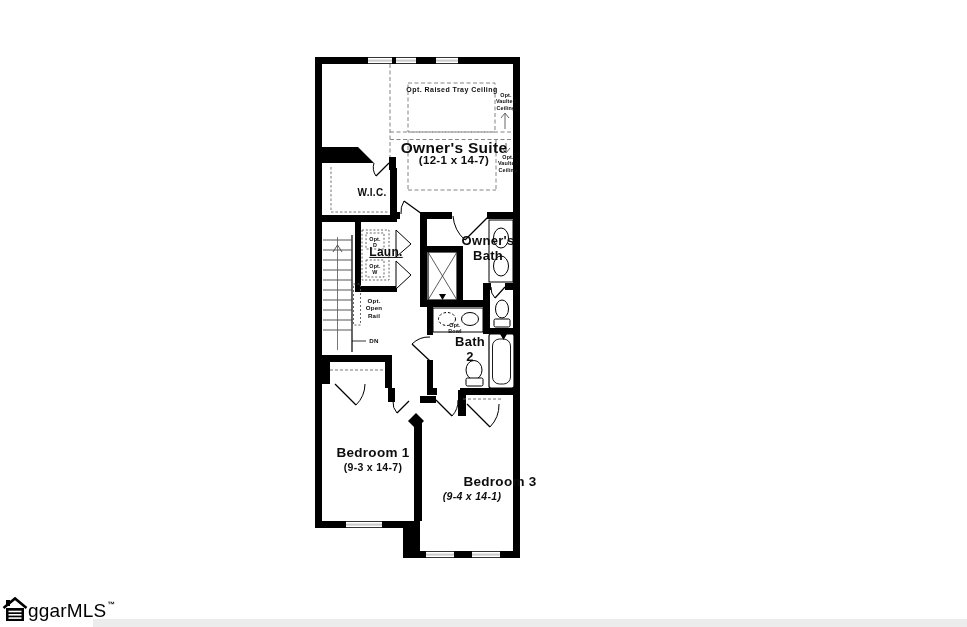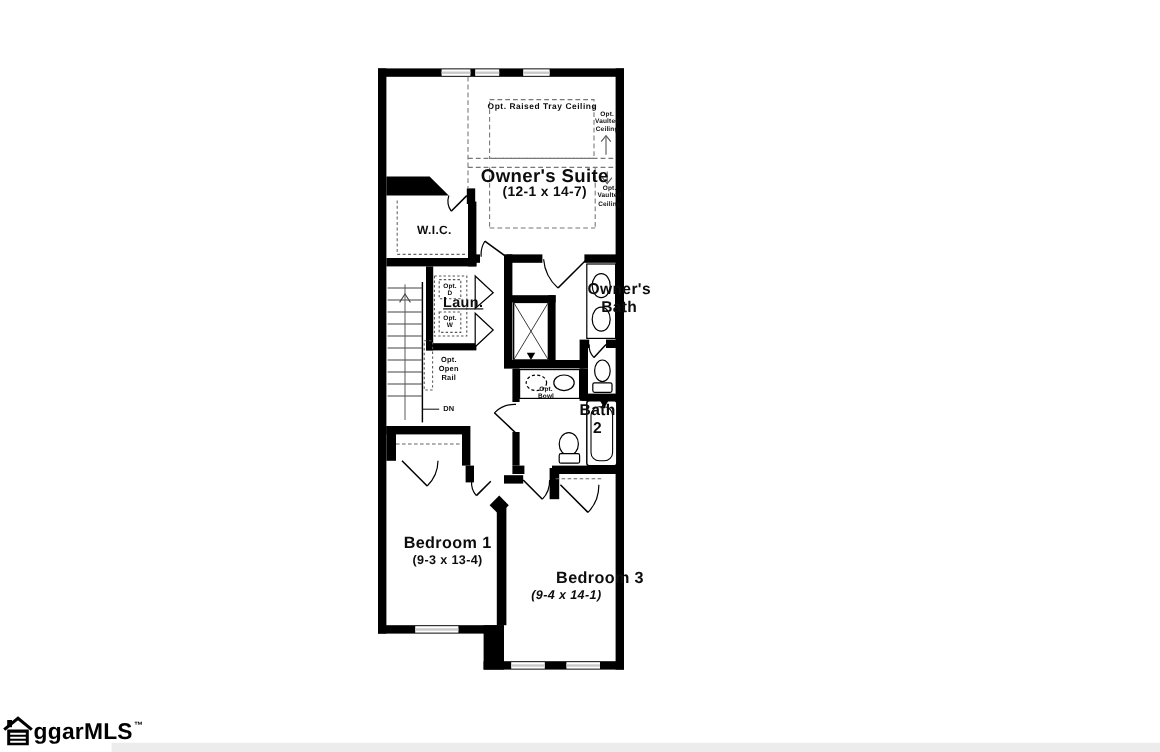--- a/index.html
+++ b/index.html
@@ -6,27 +6,27 @@
   body{width:967px;height:627px;position:relative;font-family:"Liberation Sans",sans-serif;overflow:hidden;}
   .stage{position:absolute;left:0;top:0;width:967px;height:455px;background:#fff;}
   svg.plan{position:absolute;left:0;top:0;}
   .lbl{position:absolute;transform:translate(-50%,-50%);color:#0d0d0d;text-align:center;
        white-space:pre-line;line-height:1.18;font-weight:700;letter-spacing:.3px;}
   .fs-tiny{font-size:5.4px;letter-spacing:.15px;}
   .fs-xs{font-size:6.2px;letter-spacing:.2px;}
   .fs-s{font-size:7px;letter-spacing:.45px;}
   .fs-m{font-size:10px;}
   .fs-laun{font-size:12px;text-decoration:underline;}
-  .fs-room{font-size:13px;line-height:1.15;margin-left:28px;}
+  .fs-room{font-size:13px;line-height:1.15;}
   .fs-bed{font-size:13.5px;}
   .fs-dims{font-size:10.5px;font-weight:700;}
   .fs-suite{font-size:15.5px;}
   .fs-suitedims{font-size:11.5px;}
   .logo{position:absolute;left:2px;top:593px;height:30px;display:flex;align-items:flex-end;color:#000;}
-  .logo-text{font-size:19px;font-weight:700;letter-spacing:.2px;line-height:1;padding-bottom:3px;margin-top:33px;}
+  .logo-text{font-size:19px;font-weight:400;letter-spacing:.2px;line-height:1;padding-bottom:3px;margin-top:33px;}
   .logo-tm{font-size:7.5px;font-weight:700;position:relative;top:-14px;left:1px;}
   .bottom-strip{position:absolute;left:93px;top:619px;width:874px;height:8px;background:#ececec;}
 </style>
 </head>
 <body>
 
 <div class="stage">
 
   <svg class="plan" width="967" height="627" viewBox="0 0 967 627">
 
@@ -229,38 +229,38 @@
 
   <div class="lbl fs-s" style="left:452px;top:90px;">Opt. Raised Tray Ceiling</div>
   <div class="lbl fs-tiny" style="left:506px;top:102px;">Opt.
 Vaulted
 Ceiling</div>
   <div class="lbl fs-suite" style="left:454px;top:148px;">Owner's Suite</div>
   <div class="lbl fs-suitedims" style="left:454px;top:161px;text-align:center;">(12-1 x 14-7)</div>
   <div class="lbl fs-tiny" style="left:508px;top:164px;">Opt.
 Vaulted
 Ceiling</div>
-  <div class="lbl fs-m" style="left:362px;top:193px;">W.I.C.</div>
+  <div class="lbl fs-m" style="left:372px;top:193px;">W.I.C.</div>
   <div class="lbl fs-tiny" style="left:375px;top:242px;">Opt.
 D</div>
   <div class="lbl fs-laun" style="left:386px;top:252px;">Laun.</div>
   <div class="lbl fs-tiny" style="left:375px;top:269px;">Opt.
 W</div>
   <div class="lbl fs-room" style="left:488px;top:249px;">Owner's
 Bath</div>
   <div class="lbl fs-xs" style="left:374px;top:308px;">Opt.
 Open
 Rail</div>
   <div class="lbl fs-xs" style="left:374px;top:341px;">DN</div>
   <div class="lbl fs-tiny" style="left:455px;top:328px;">Opt.
 Bowl</div>
   <div class="lbl fs-room" style="left:470px;top:350px;">Bath
 2</div>
   <div class="lbl fs-bed" style="left:373px;top:453px;">Bedroom 1</div>
-  <div class="lbl fs-dims" style="left:373px;top:467px;">(9-3 x 13-4)</div>
+  <div class="lbl fs-dims" style="left:373px;top:467px;">(9-3 x 14-7)</div>
   <div class="lbl fs-bed" style="left:472px;top:482px;margin-left:28px;">Bedroom 3</div>
   <div class="lbl fs-dims" style="left:472px;top:496px;font-style:italic;">(9-4 x 14-1)</div>
 
   <div class="logo">
     <svg width="26" height="27" viewBox="0 0 26 27">
       <rect x="4" y="4" width="4" height="6" fill="#000"></rect>
       <path d="M1.5 12 L13 2.5 L24.5 12" fill="none" stroke="#000" stroke-width="2.6"></path>
       <polygon points="4,12 22,12 22,25 4,25" fill="#000"></polygon>
       <line x1="6.5" y1="15.5" x2="19.5" y2="15.5" stroke="#fff" stroke-width="1.6"></line>
       <line x1="6.5" y1="18.8" x2="19.5" y2="18.8" stroke="#fff" stroke-width="1.6"></line>

